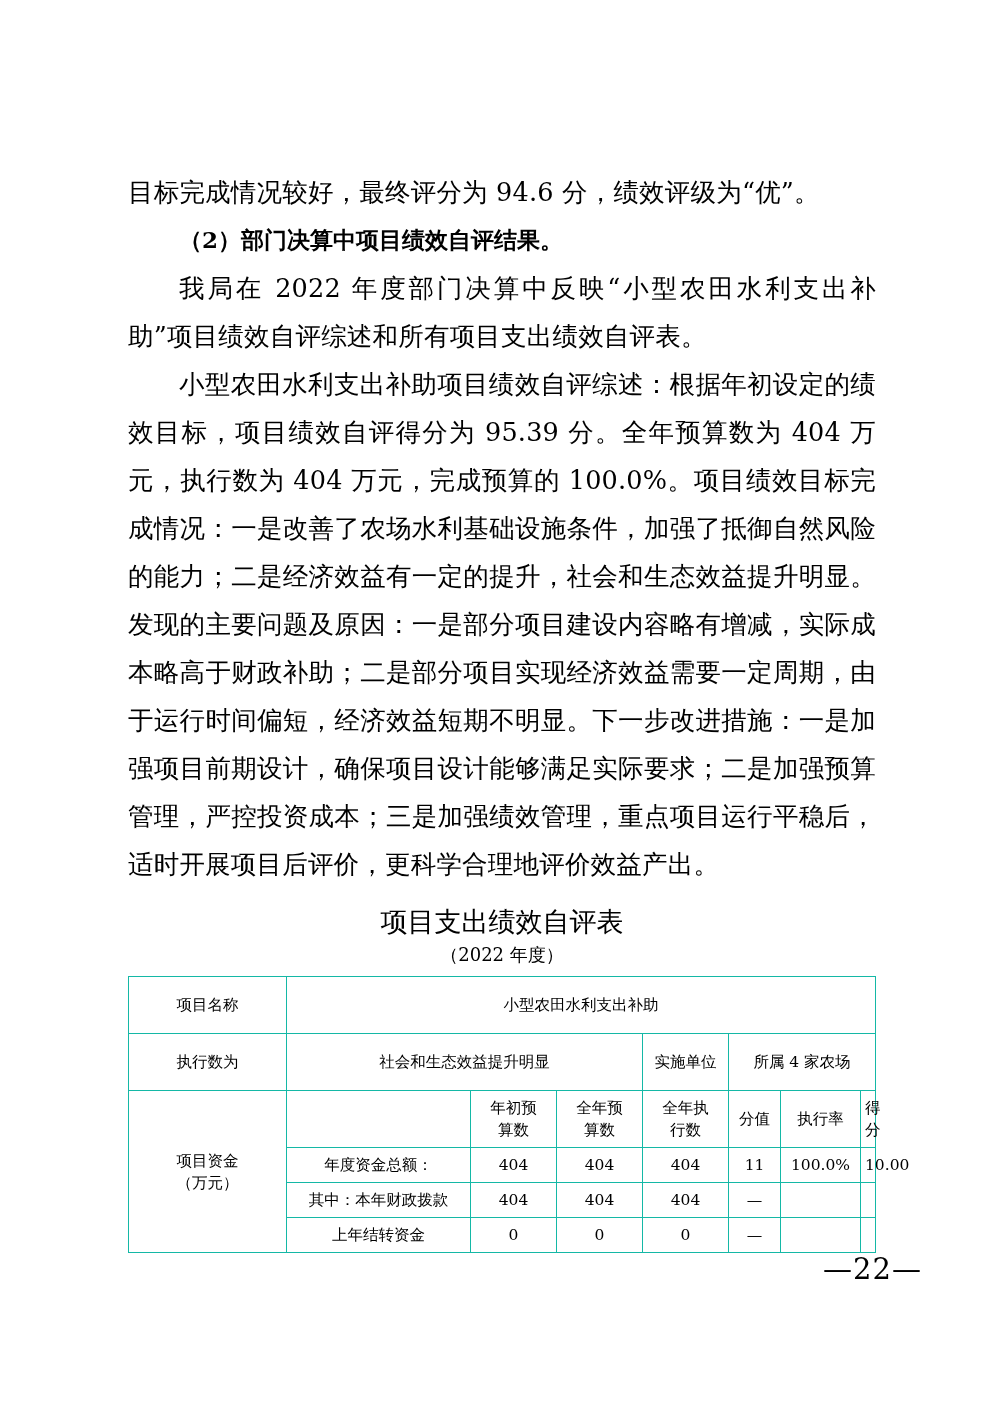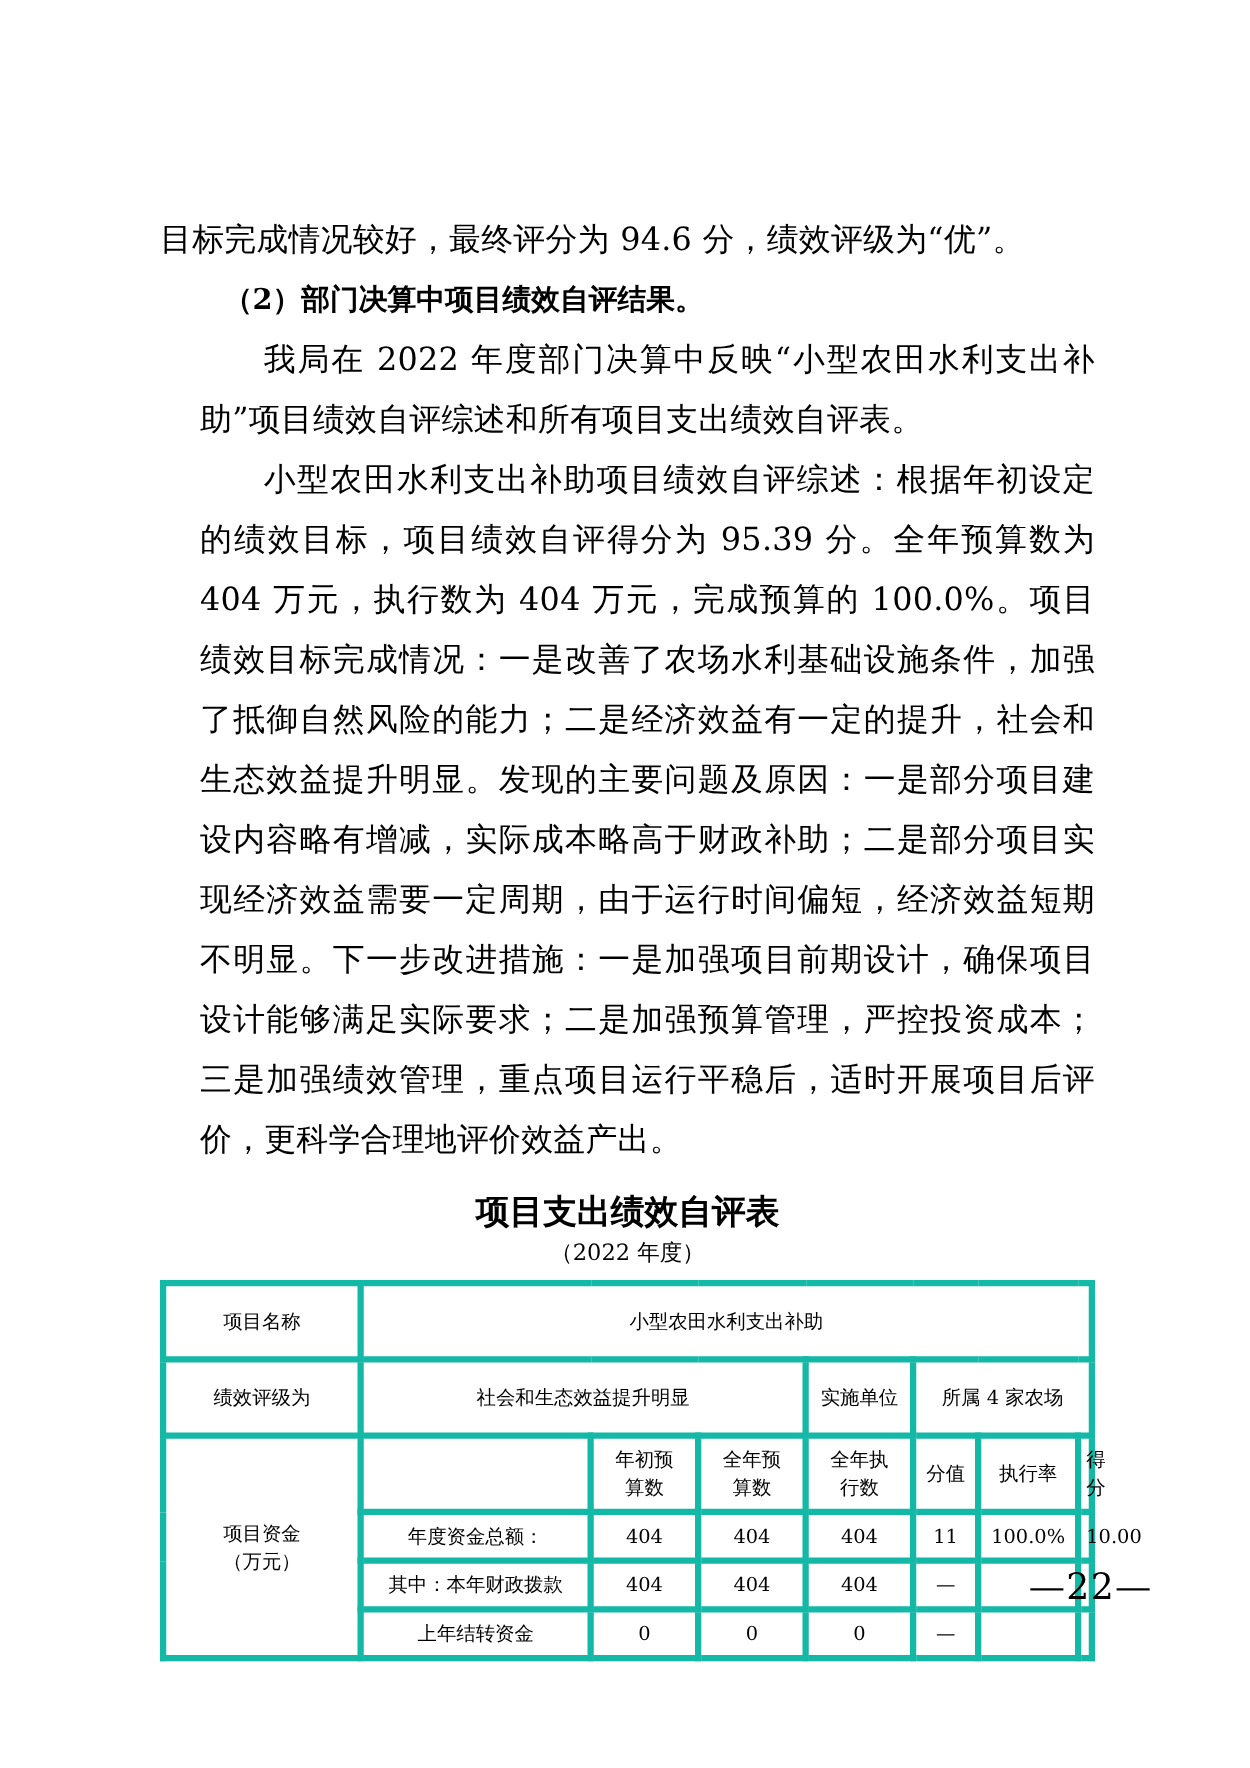--- a/index.html
+++ b/index.html
@@ -31,53 +31,52 @@
   .para {
     font-size: 25.5px;
     line-height: 48px;
     letter-spacing: 0.2px;
     text-align: justify;
     text-justify: inter-ideograph;
     margin: 0;
   }
   .indent {
     text-indent: 51px;
-    margin-left: 32px;
   }
   .line1 {
     margin-bottom: 0px;
   }
   .heading-sub {
     font-size: 23px;
     line-height: 48px;
     font-weight: bold;
     text-indent: 51px;
     margin: 0;
   }
   .table-title {
     text-align: center;
     font-size: 27px;
-    font-weight: bold;
+    font-weight: normal;
     line-height: 40px;
     margin-top: 14px;
   }
   .table-subtitle {
     text-align: center;
     font-size: 18px;
     line-height: 26px;
     margin-bottom: 8px;
   }
   table.perf {
     border-collapse: collapse;
     width: 748px;
     table-layout: fixed;
     font-size: 15.5px;
   }
   table.perf td {
-    border: 5px solid #14b8a6;
+    border: 1px solid #14b8a6;
     text-align: center;
     vertical-align: middle;
     padding: 6px 4px;
     line-height: 22px;
     font-family: "DejaVu Serif", "Liberation Serif", serif;
   }
   .cell-tall {
     height: 44px;
   }
   .pagenum {
@@ -118,21 +117,21 @@
         <col style="width:52px">
         <col style="width:80px">
         <col style="width:undefined">
       </colgroup>
       <tbody>
         <tr>
           <td class="cell-tall">项目名称</td>
           <td class="cell-tall" colspan="7">小型农田水利支出补助</td>
         </tr>
         <tr>
-          <td class="cell-tall">绩效评级为</td>
+          <td class="cell-tall">执行数为</td>
           <td class="cell-tall" colspan="3">社会和生态效益提升明显</td>
           <td class="cell-tall">
             <span class="two-line">实施单位</span>
           </td>
           <td class="cell-tall" colspan="3">所属 4 家农场</td>
         </tr>
         <tr>
           <td rowspan="4">
             <div>项目资金</div>
             <div>（万元）</div>

